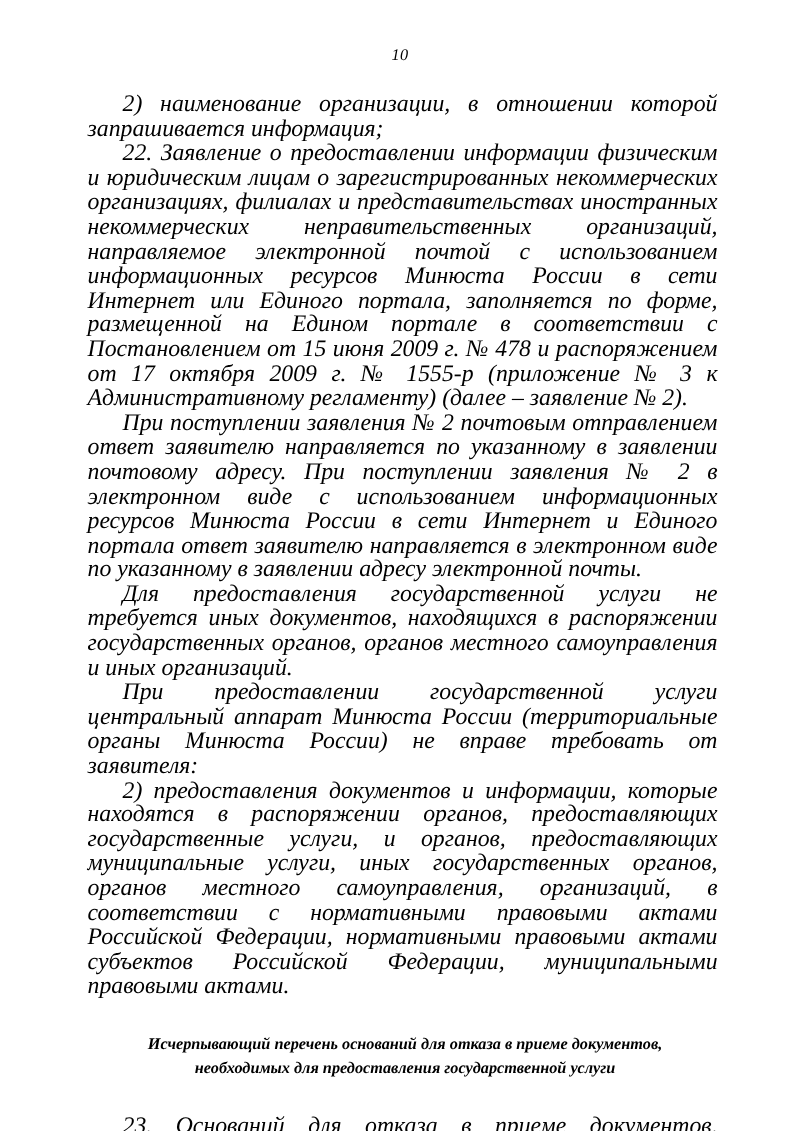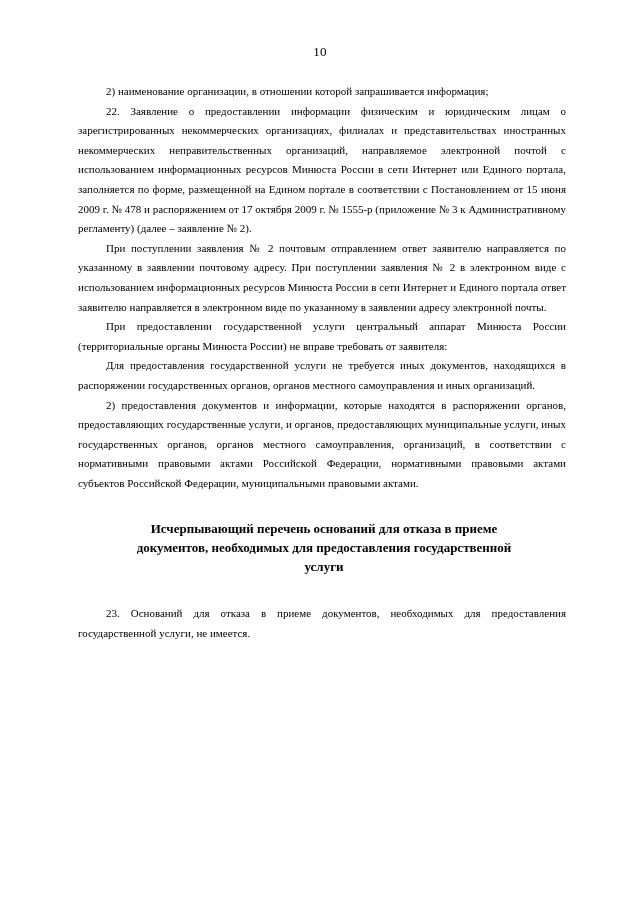--- a/index.html
+++ b/index.html
@@ -11,37 +11,38 @@
     width: 640px;
     height: 905px;
     font-family: "Liberation Serif", serif;
     color: #000000;
   }
   .page {
     position: relative;
     width: 640px;
     height: 905px;
     box-sizing: border-box;
-    padding: 8px;
+    padding: 0;
     background: #ffffff;
+    font-style: italic;
   }
   .page-number {
     text-align: center;
     font-size: 13px;
     margin: 0;
     padding-top: 36px;
     letter-spacing: 0.2px;
   }
   .body-text {
     margin: 0;
     padding: 0 66px 0 70px;
   }
   p.para {
     margin: 0 0 0 0;
-    font-size: 11px;
+    font-size: 19px;
     line-height: 19.6px;
     text-align: justify;
     text-indent: 28px;
     hyphens: none;
   }
   p.first {
     margin-top: 22px;
   }
   .center-heading {
     margin: 26px 0 0 0;
@@ -59,22 +60,22 @@
 <body>
 
 <div class="page">
 
   <div class="page-number">10</div>
 
   <div class="body-text">
     <p class="para first">2) наименование организации, в отношении которой запрашивается информация;</p>
     <p class="para">22. Заявление о предоставлении информации физическим и юридическим лицам о зарегистрированных некоммерческих организациях, филиалах и представительствах иностранных некоммерческих неправительственных организаций, направляемое электронной почтой с использованием информационных ресурсов Минюста России в сети Интернет или Единого портала, заполняется по форме, размещенной на Едином портале в соответствии с Постановлением от 15 июня 2009 г. № 478 и распоряжением от 17 октября 2009 г. № 1555-р (приложение № 3 к Административному регламенту)  (далее – заявление № 2).</p>
     <p class="para">При поступлении заявления № 2 почтовым отправлением ответ заявителю направляется по указанному в заявлении почтовому адресу. При поступлении заявления № 2 в электронном виде с использованием информационных ресурсов Минюста России в сети Интернет и Единого портала ответ заявителю направляется в электронном виде по указанному в заявлении адресу электронной почты.</p>
+    <p class="para">Для предоставления государственной услуги не требуется иных документов, находящихся в распоряжении государственных органов, органов местного самоуправления и иных организаций.</p>
     <p class="para">При предоставлении государственной услуги центральный аппарат Минюста России (территориальные органы Минюста России) не вправе требовать от заявителя:</p>
-    <p class="para">Для предоставления государственной услуги не требуется иных документов, находящихся в распоряжении государственных органов, органов местного самоуправления и иных организаций.</p>
     <p class="para">2) предоставления документов и информации, которые находятся в распоряжении органов, предоставляющих государственные услуги, и органов, предоставляющих муниципальные услуги, иных государственных органов, органов местного самоуправления, организаций, в соответствии с нормативными правовыми актами Российской Федерации, нормативными правовыми актами субъектов Российской Федерации, муниципальными правовыми актами.</p>
 
     <div class="center-heading">Исчерпывающий перечень оснований для отказа в приеме документов, необходимых для предоставления государственной услуги</div>
 
     <p class="para after-heading">23. Оснований для отказа в приеме документов, необходимых для предоставления государственной услуги, не имеется.</p>
   </div>
 
 </div>
 
 </body></html>

